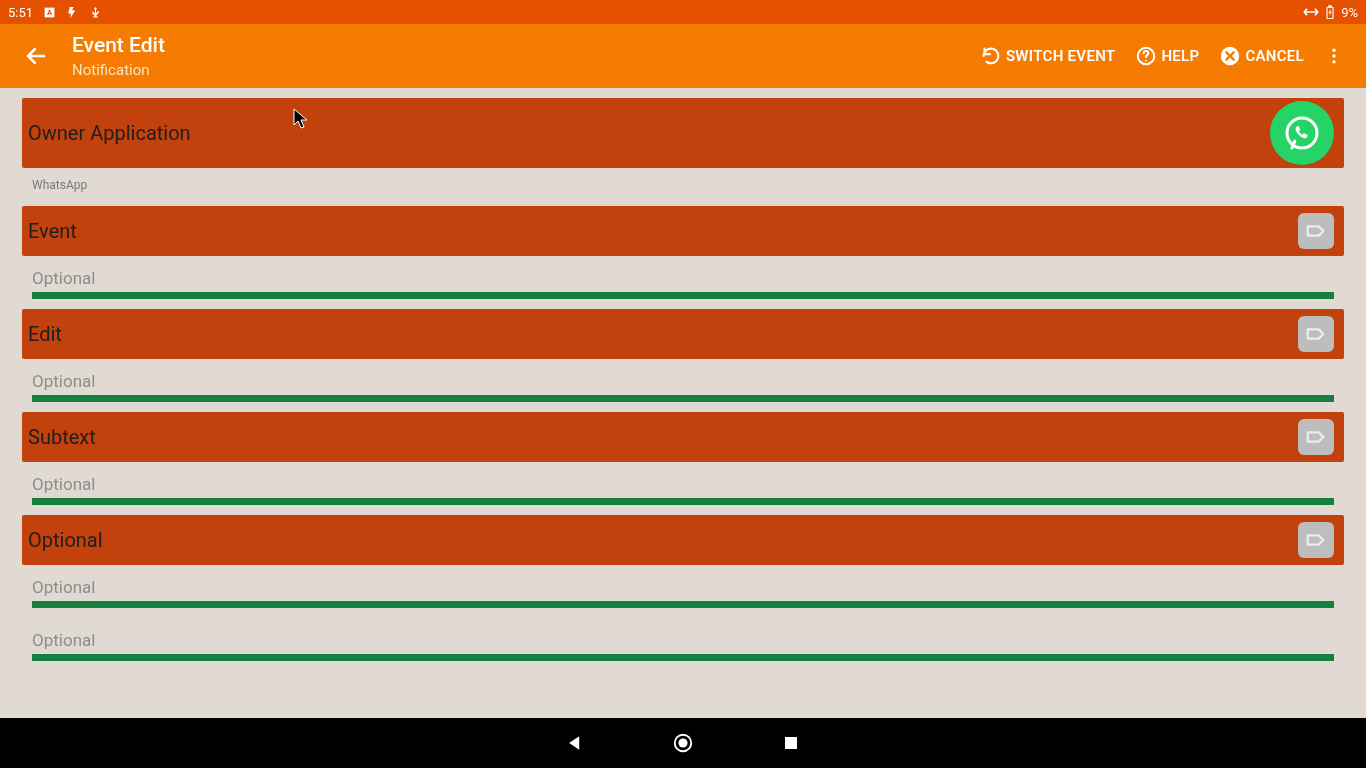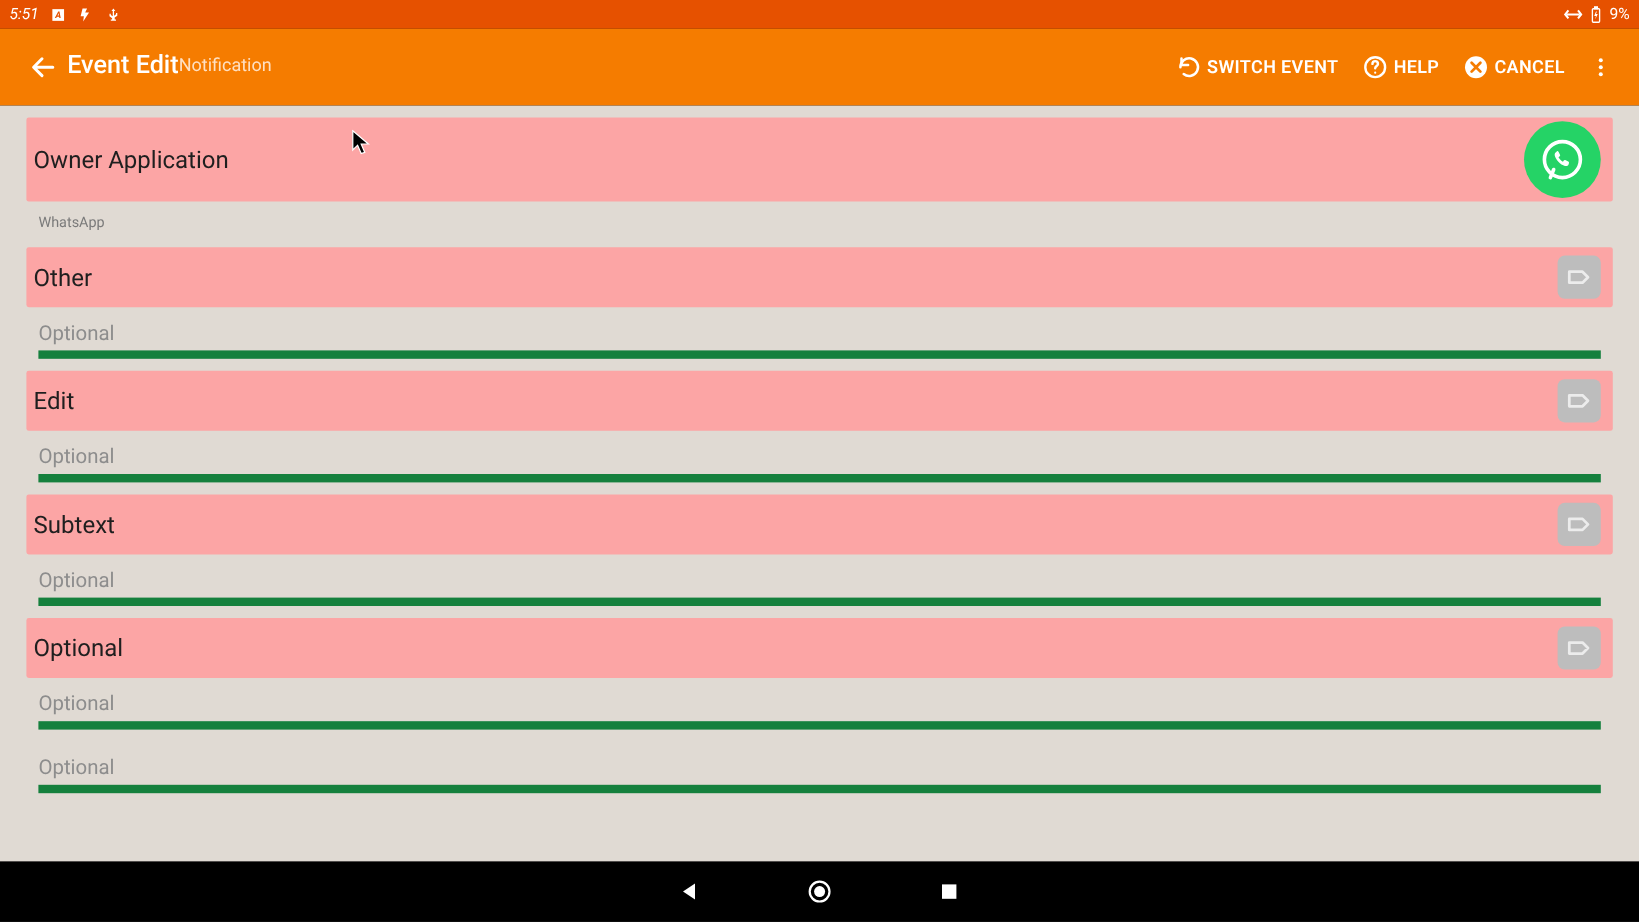--- a/index.html
+++ b/index.html
@@ -1,32 +1,32 @@
 <!DOCTYPE html>
 <html><head>
 <meta charset="utf-8">
 <style>
 * { margin:0; padding:0; box-sizing:border-box; font-family: Roboto, "Segoe UI", Arial, sans-serif; }
 html,body { width:1366px; height:768px; overflow:hidden; background:#000; }
 .status-bar { height:24px; background:#E65100; color:#fff; display:flex; align-items:center; font-size:13px; padding:0 8px; }
-.status-left { display:flex; align-items:center; gap:10px;font-style:italic; }
+.status-left { display:flex; align-items:center; gap:10px; }
 .status-right { margin-left:auto; display:flex; align-items:center; gap:6px; }
 .sb-icon { display:inline-flex; align-items:center; justify-content:center; }
 .app-bar { height:64px; background:#F57C00; display:flex; align-items:center; color:#fff; padding:0 16px; }
 .back-btn { width:40px; height:40px; display:flex; align-items:center; justify-content:center; cursor:pointer; }
-.title-wrap { display:flex; line-height:1.2; }
+.title-wrap { margin-left:16px; display:flex; flex-direction:column; line-height:1.2; }
 .title-main { font-size:21px; font-weight:500; }
 .title-sub { font-size:15px; color:#FFE0C2; margin-top:2px; }
 .actions { margin-left:auto; display:flex; align-items:center; gap:8px; }
 .action-btn { display:flex; align-items:center; gap:4px; font-size:15px; font-weight:600; cursor:pointer; padding:6px 6px; letter-spacing:.3px; }
 .action-btn .ico { display:inline-flex; }
 .menu-btn { width:32px; display:flex; align-items:center; justify-content:center; cursor:pointer; }
 .content { position:absolute; top:88px; left:0; right:0; bottom:50px; background:#E0DAD3; padding-top:10px; overflow:hidden; }
 .section { margin:0 22px 8px 22px; }
-.sec-header { background:#fca5a5; height:50px; display:flex; align-items:center; padding:0 10px 0 6px; font-size:20px; color:#1f1f1f; border-radius:2px; }
+.sec-header { background:#c2410c; height:50px; display:flex; align-items:center; padding:0 10px 0 6px; font-size:20px; color:#1f1f1f; border-radius:2px; }
 .sec-header.tall { height:70px; padding:0 6px; }
 .sec-header .spacer { flex:1; }
 .tag-btn { width:36px; height:36px; background:#BDBDBD; border-radius:6px; display:flex; align-items:center; justify-content:center; cursor:pointer; }
 .app-icon-wrap { width:64px; height:64px; border-radius:50%; background:#25D366; display:flex; align-items:center; justify-content:center; margin-right:4px; }
 .static-val { padding:10px 10px 6px 10px; font-size:12px; color:#7a7a7a; }
 .input-wrap { padding:6px 10px 2px 10px; }
 .txt-input { width:100%; border:none; border-bottom:7px solid #15803d; background:transparent; font-size:17px; padding:6px 0 4px 0; color:#333; outline:none; }
 .txt-input::placeholder { color:#8d8d8d; }
 .cursor { position:absolute; top:20px; left:293px; pointer-events:none; }
 .nav-bar { position:absolute; left:0; right:0; bottom:0; height:50px; background:#000; display:flex; align-items:center; justify-content:center; gap:80px; }
@@ -137,21 +137,21 @@
           <path d="M8 28l2.2-5.4" stroke="#fff" stroke-width="2.4" stroke-linecap="round" fill="none"></path>
           <path d="M12 11c-.8.2-1.3 1.2-1.1 2.2.5 2.5 3.8 6.2 6.8 7 1 .3 2.1-.2 2.4-1l.3-1c.1-.4-.1-.8-.5-1l-2-.9c-.4-.2-.8 0-1 .3l-.5.8c-1.2-.6-2.4-1.8-3-3l.8-.6c.3-.2.4-.7.2-1l-1-2c-.2-.4-.6-.6-1-.5z" fill="#fff"></path>
         </svg>
       </div>
     </div>
     <div class="static-val">WhatsApp</div>
   </div>
 
   <div class="section">
     <div class="sec-header">
-      <span>Other</span>
+      <span>Event</span>
       <span class="spacer"></span>
       <div class="tag-btn">
         <svg width="22" height="22" viewBox="0 0 24 24" fill="none" stroke="#ececec" stroke-width="2.5" stroke-linejoin="round">
             <path d="M3 7h12l5 5-5 5H3z"></path>
           </svg>
       </div>
     </div>
     <div class="input-wrap">
       <input class="txt-input" type="text" placeholder="Optional" style="">
     </div>

